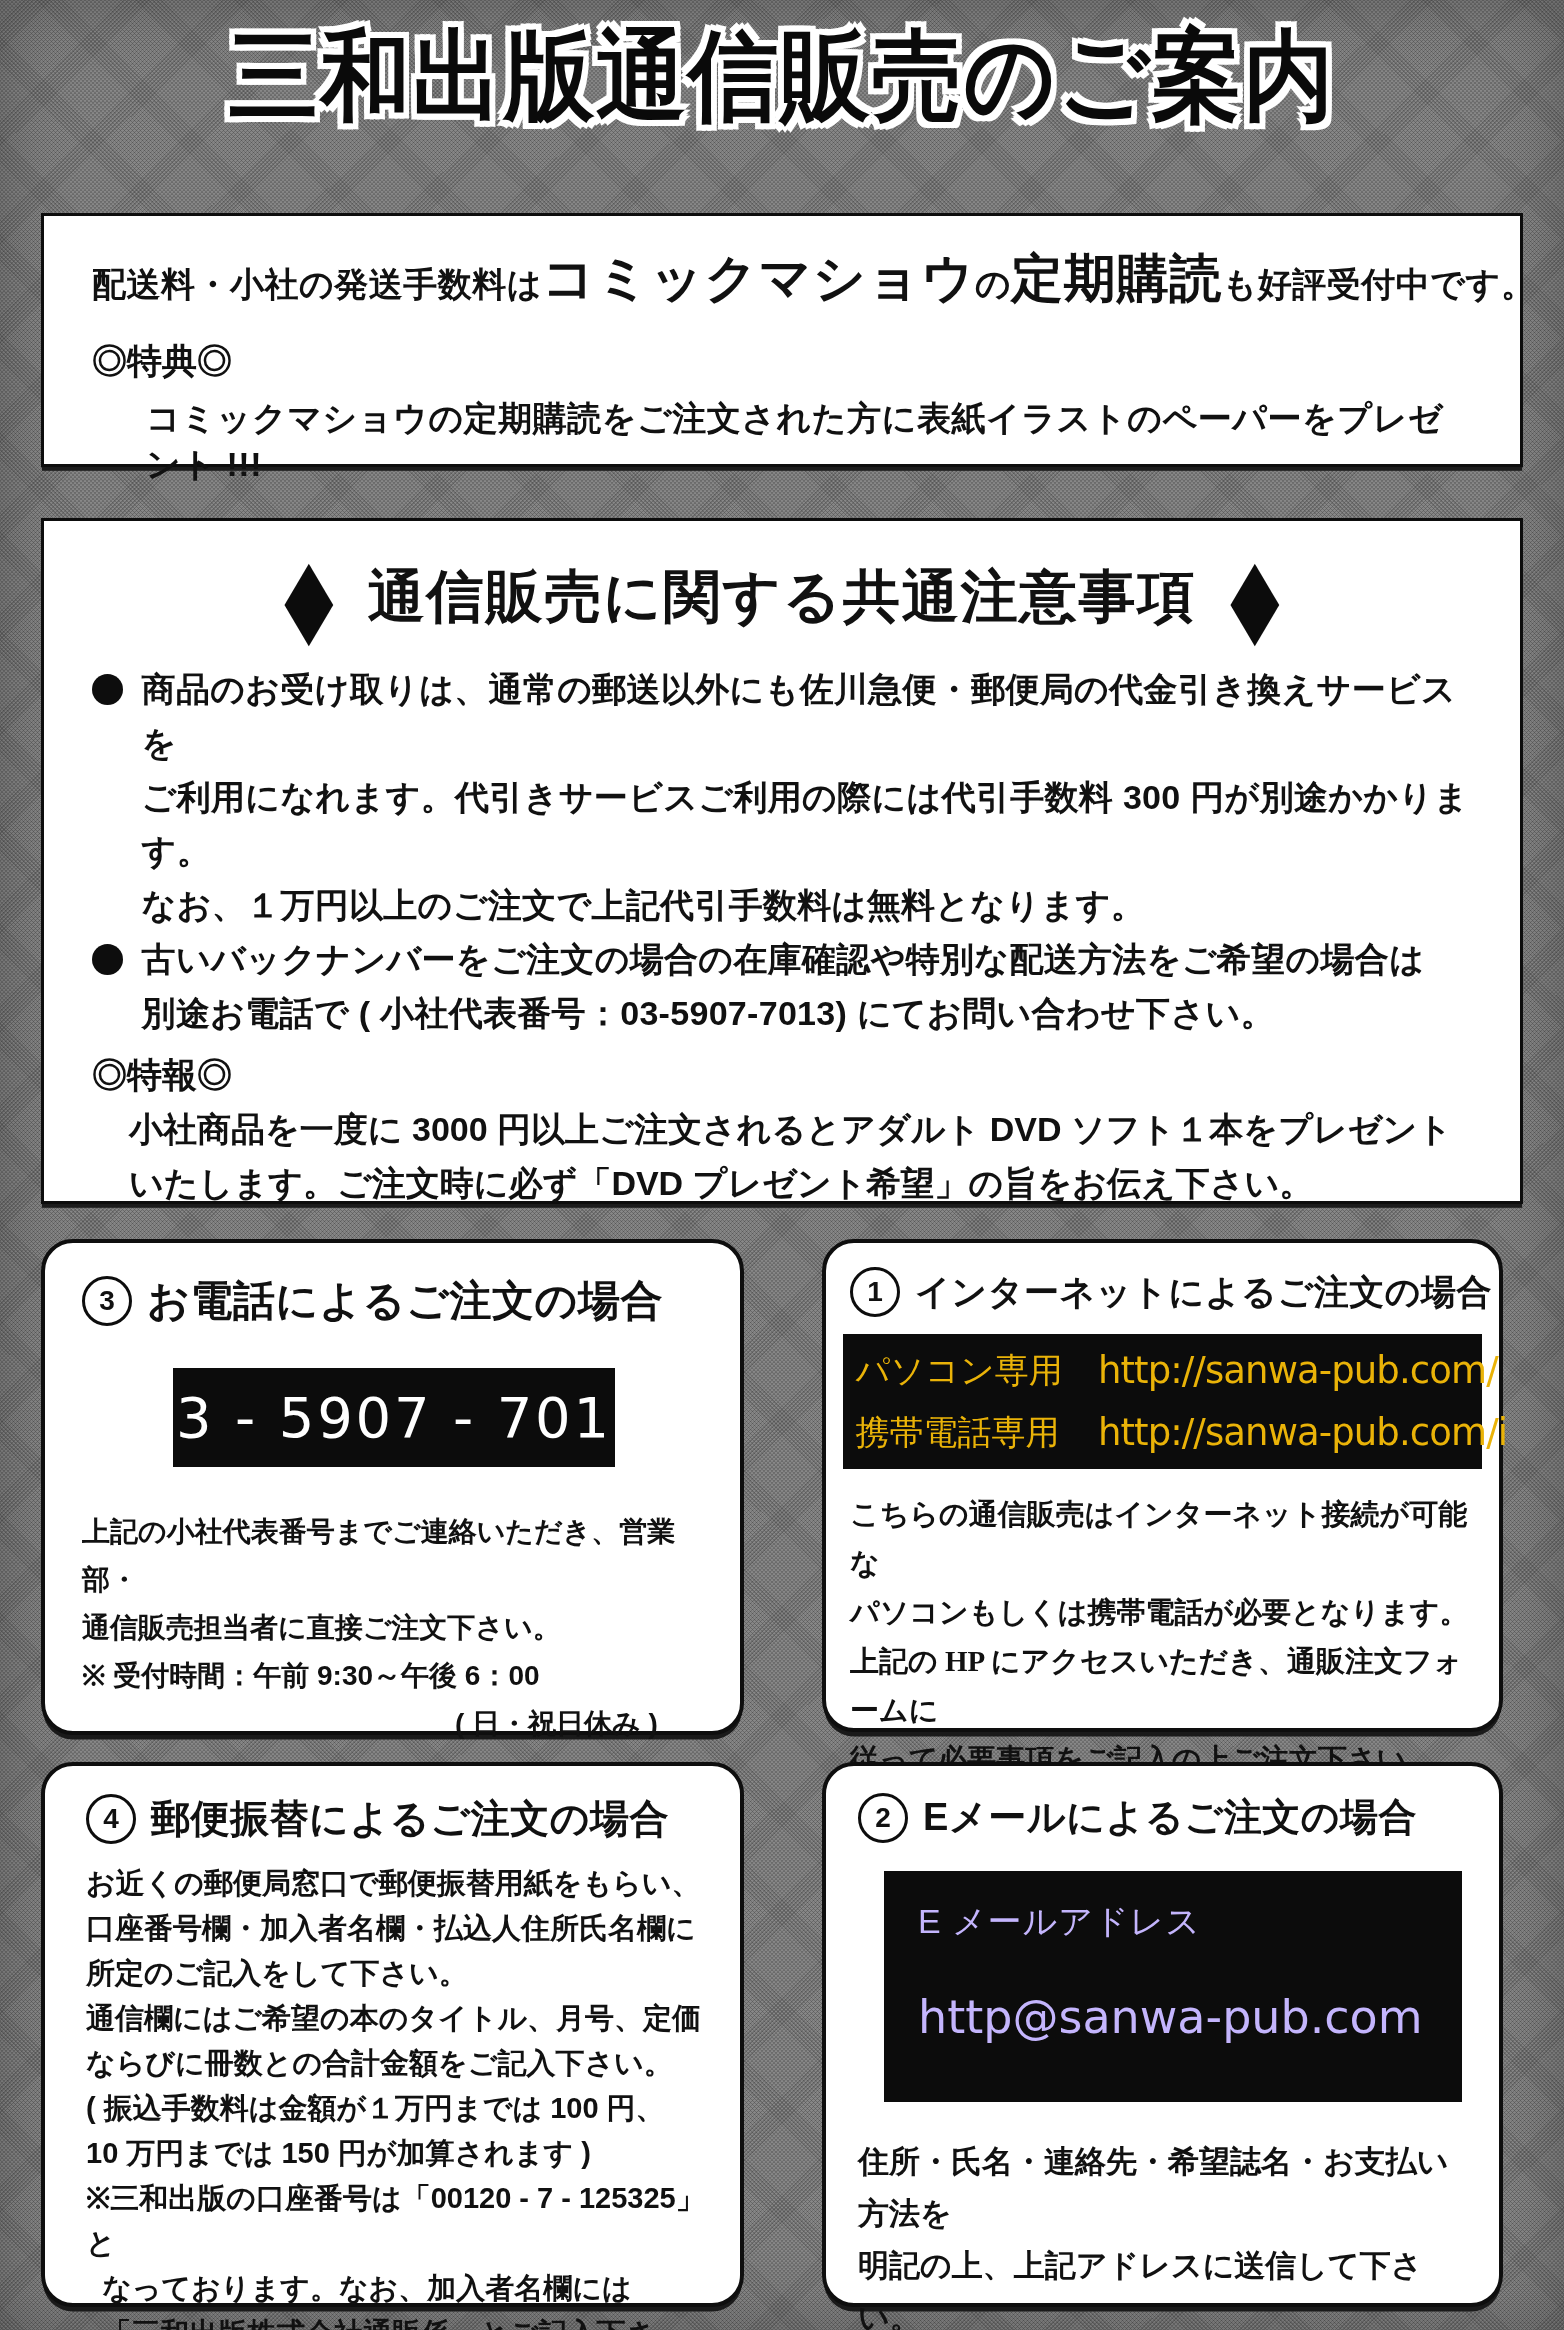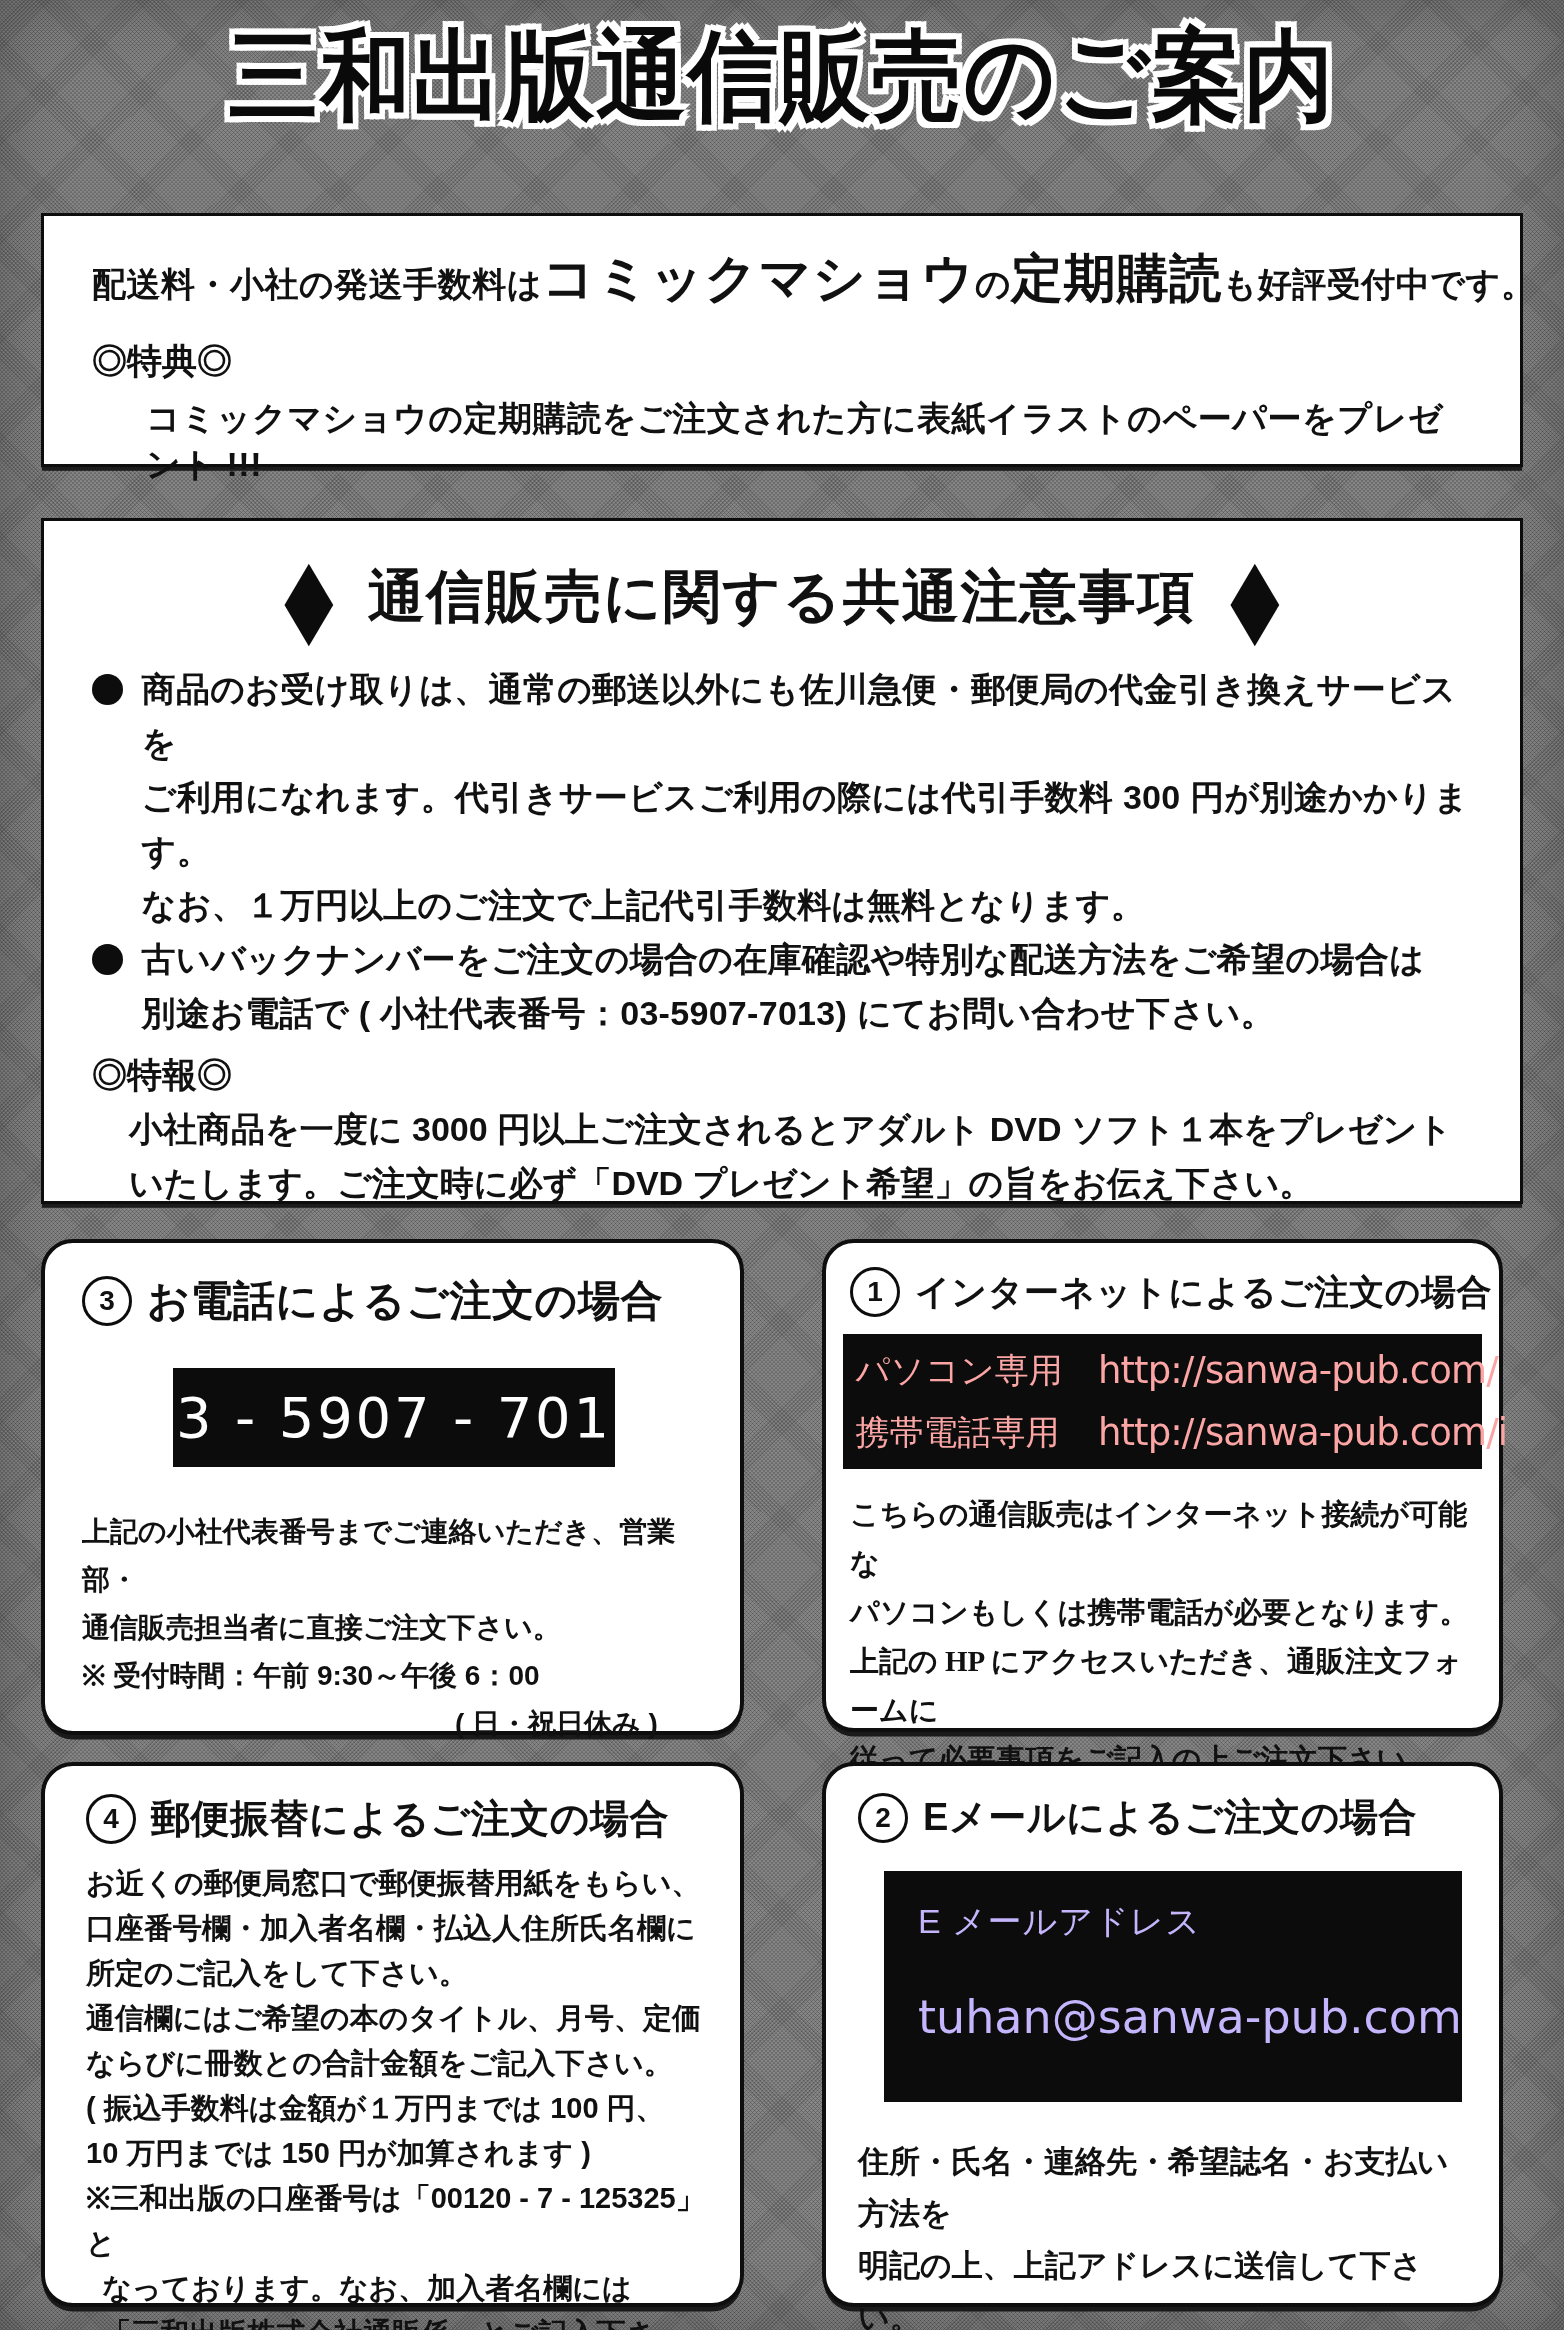--- a/index.html
+++ b/index.html
@@ -57,21 +57,21 @@
   .rbox-phone{left:41px;top:1239px;width:703px;height:496px;padding:30px 34px 0 37px;}
   .rbox-phone .rbox-title{font-size:42px;}
   .phone-display{width:442px;height:99px;margin:39px auto 16px auto;background:#0c0c0c;color:#fff;
         display:flex;align-items:center;justify-content:center;
         font-family:"DejaVu Sans",sans-serif;font-size:56px;letter-spacing:2.8px;white-space:nowrap;}
   .rbox-phone .rbox-body{margin-top:41px;font-size:28px;font-weight:600;line-height:48px;}
   .closed-note{margin:0 0 0 373px;font-size:28px;font-weight:600;line-height:48px;}
 
   .rbox-internet{left:822px;top:1239px;width:681px;height:493px;padding:24px 20.5px 0 24px;}
   .rbox-internet .rbox-title{font-size:35px;}
-  .url-panel{margin:17px -3.7px 0 -7.5px;background:#0c0c0c;color:#fca5a5;padding:5.6px 13px;}
+  .url-panel{margin:17px -3.7px 0 -7.5px;background:#0c0c0c;color:#eab308;padding:5.6px 13px;}
   .url-row{display:flex;align-items:center;height:62px;gap:22.4px;white-space:nowrap;}
   .url-label{font-size:34px;flex:0 0 220px;}
   .url-value{font-family:"DejaVu Sans",sans-serif;font-size:37px;letter-spacing:-0.9px;}
   .rbox-internet .rbox-body{margin-top:20.5px;font-size:29px;font-weight:600;line-height:49px;font-family:Liberation Serif, serif;}
 
   .rbox-postal{left:41px;top:1762px;width:703px;height:545px;padding:26px 28px 0 41px;}
   .rbox-postal .rbox-title{font-size:39px;}
   .rbox-postal .rbox-body{margin-top:15px;font-size:29px;font-weight:600;line-height:45px;}
 
   .rbox-email{left:822px;top:1762px;width:681px;height:545px;padding:26px 28px 0 32px;}
@@ -185,20 +185,20 @@
 
   <section class="rbox rbox-email">
     <div class="rbox-header">
       <span class="cnum">
           <span>2</span>
         </span>
       <span class="rbox-title">Eメールによるご注文の場合</span>
     </div>
     <div class="email-panel">
       <div class="email-label">E メールアドレス</div>
-      <div class="email-address">tuhan@sanwa-pub.com</div>
+      <div class="email-address">http@sanwa-pub.com</div>
     </div>
     <div class="ml rbox-body">住所・氏名・連絡先・希望誌名・お支払い方法を
 明記の上、上記アドレスに送信して下さい。</div>
   </section>
 
 </div>
 
 
 </body></html>

